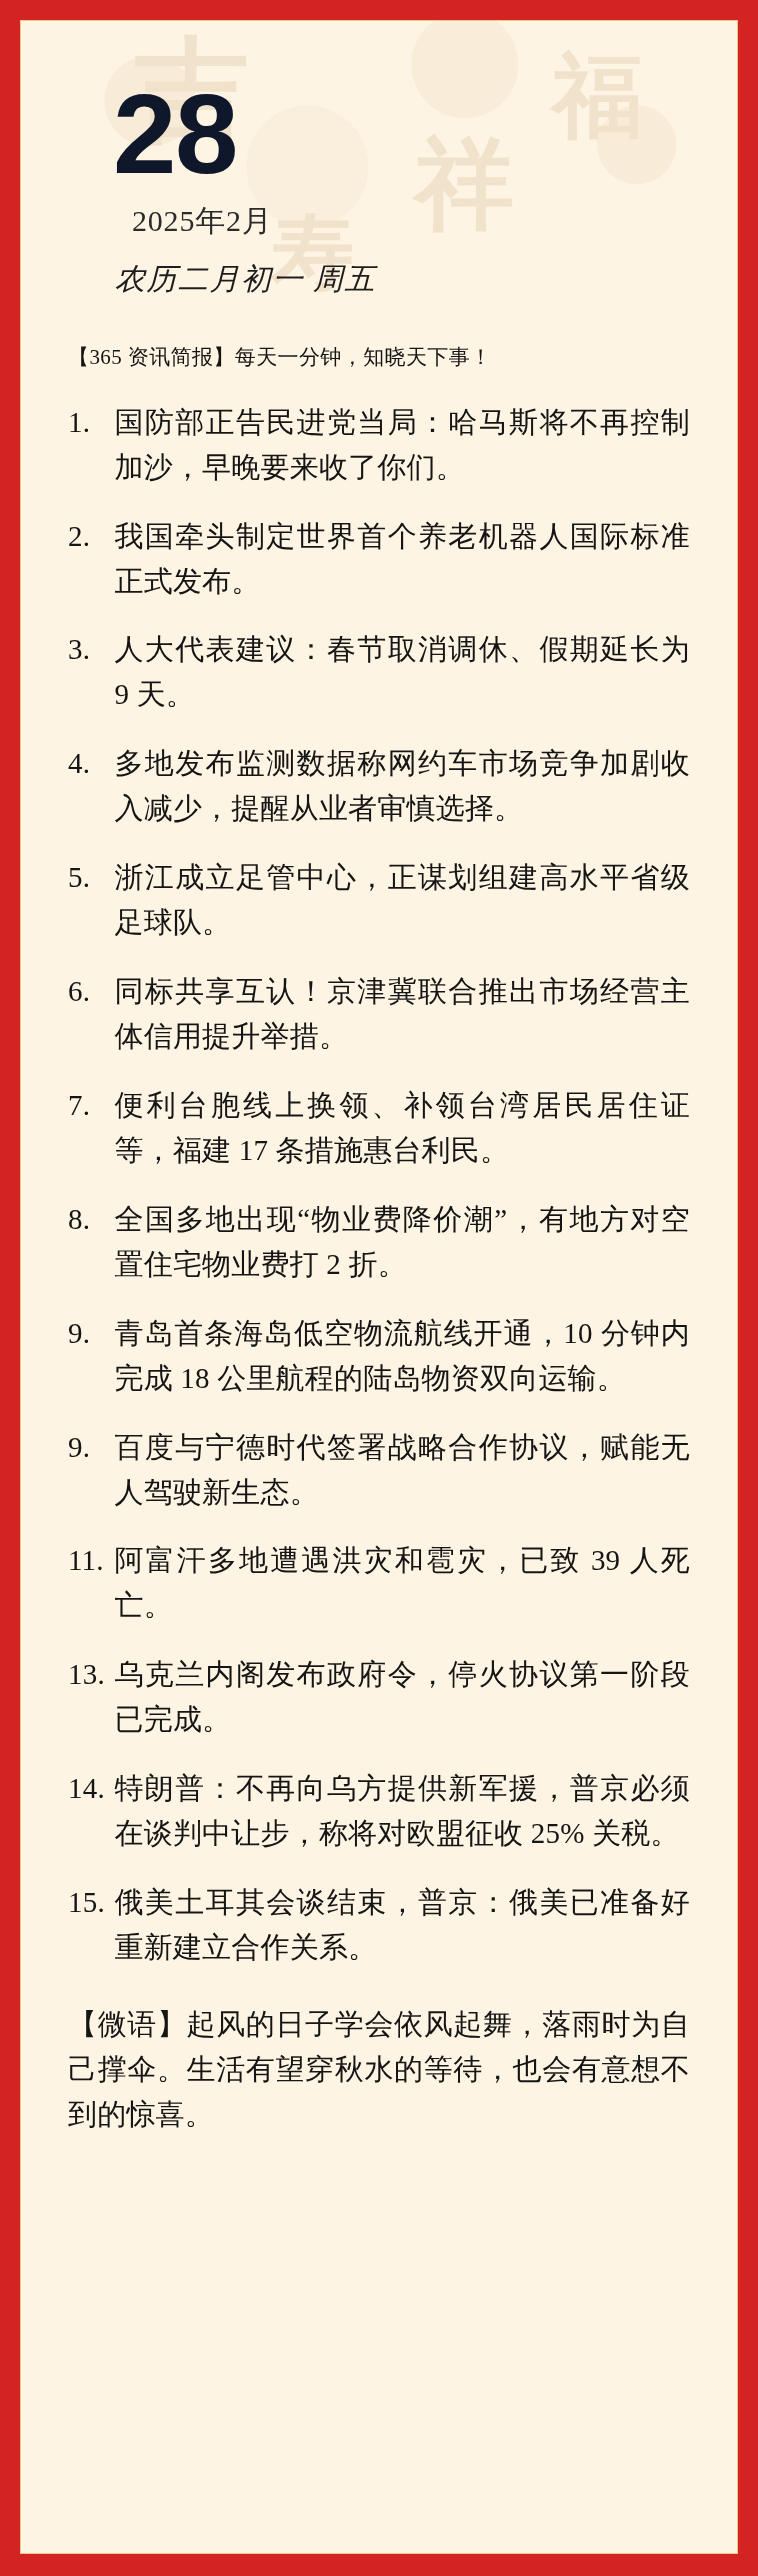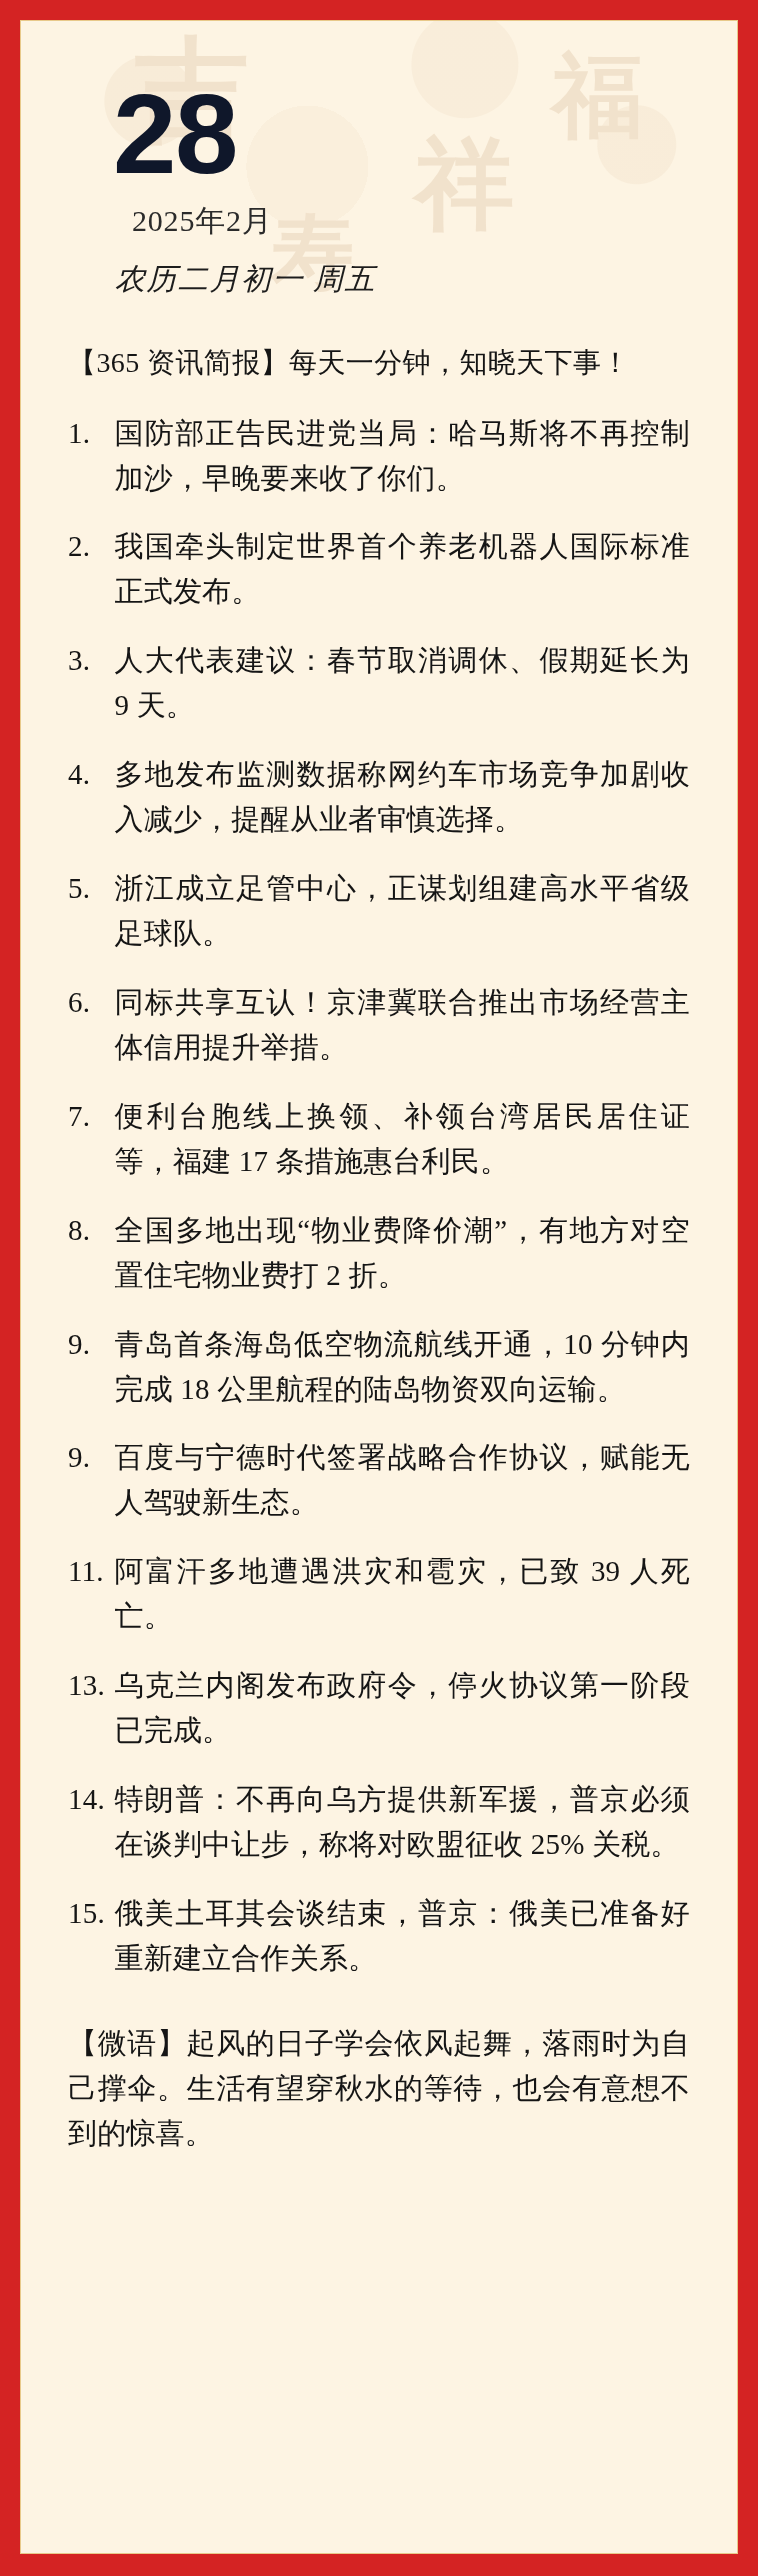--- a/index.html
+++ b/index.html
@@ -85,21 +85,21 @@
     letter-spacing: 1.5px;
     font-style: italic;
   }
 
   .content {
     position: relative;
     z-index: 2;
     margin-top: 41px;
   }
   .lead {
-    font-size: 28px;
+    font-size: 21px;
     line-height: 1.55;
     color: #151515;
     margin-bottom: 26px;
     letter-spacing: 0.4px;
   }
   .news-list {
     list-style: none;
     margin: 0;
     padding: 0;
   }
@@ -119,21 +119,21 @@
     white-space: nowrap;
   }
   .news-text {
     flex: 1 1 auto;
     text-align: justify;
   }
   .footer-note {
     font-size: 29px;
     line-height: 1.55;
     color: #151515;
-    margin-top: 40px;
+    margin-top: 32px;
     text-align: justify;
     letter-spacing: 0.2px;
   }
 </style>
 </head>
 <body>
 
 <div class="poster">
   <div class="paper">
 

